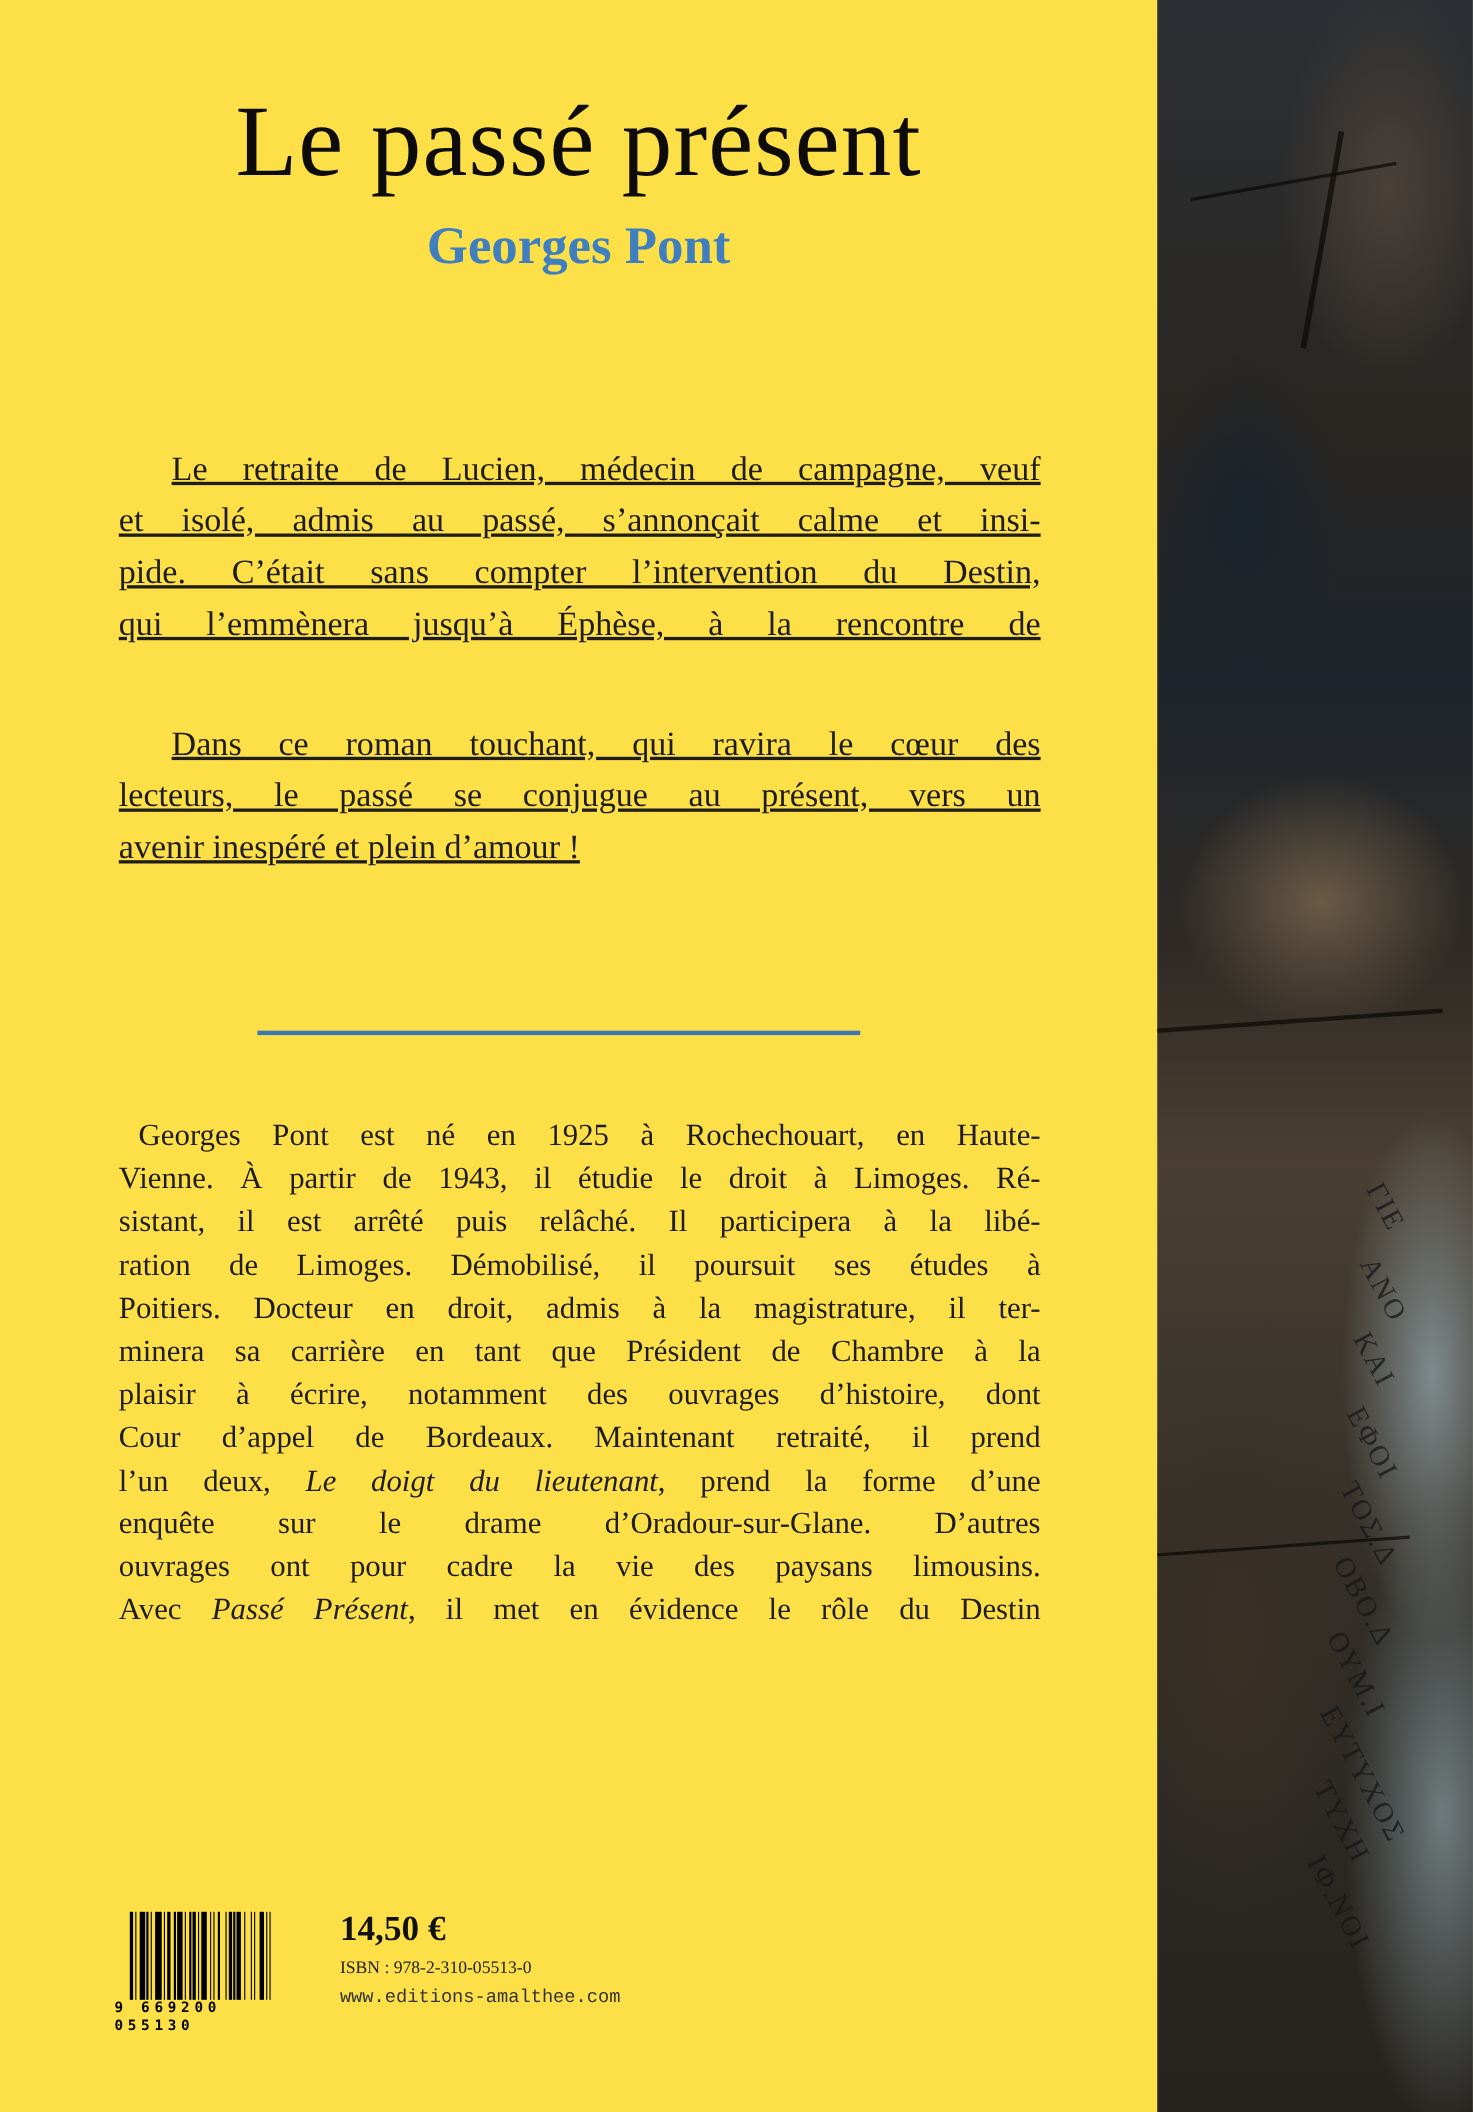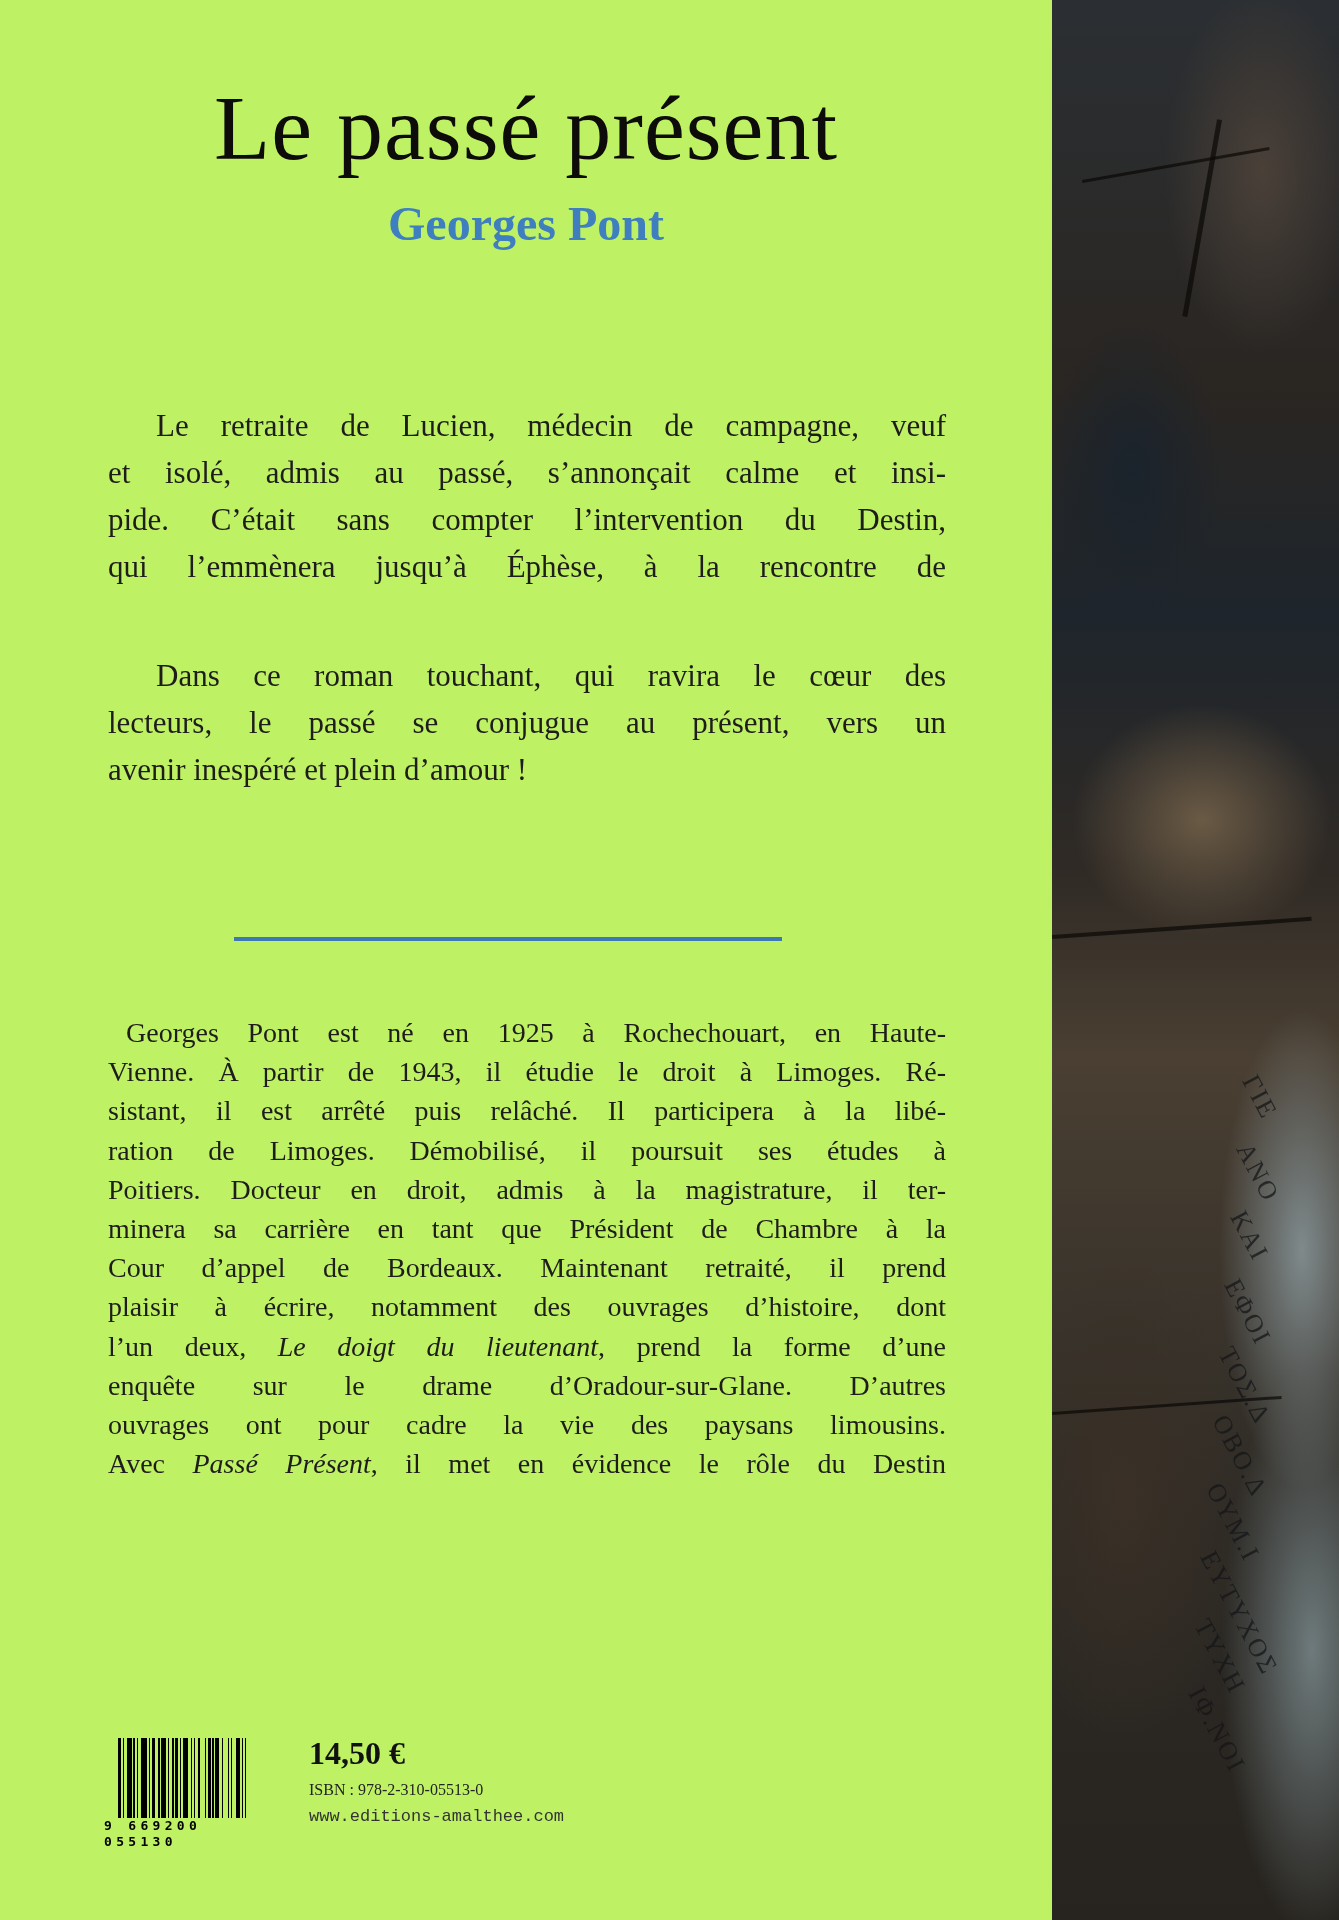--- a/index.html
+++ b/index.html
@@ -2,31 +2,31 @@
 <html><head>
 <meta charset="utf-8">
 <style>
   html, body { margin: 0; padding: 0; }
   body {
     width: 1339px; height: 1920px; position: relative; overflow: hidden;
     background: #ffffff;
     font-family: "Liberation Serif", "DejaVu Serif", serif;
     color: #1f1d1c;
   }
-  .page { position: absolute; left: 0; top: 0; width: 1052px; height: 1920px; background: #bef264; }
+  .page { position: absolute; left: 0; top: 0; width: 1052px; height: 1920px; background: #fde047; }
   .title {
     position: absolute; left: 0; width: 1052px; top: 78px; text-align: center;
     font-size: 92px; font-weight: 400; color: #0e0b0b; letter-spacing: 1px; line-height: 100px;
     margin: 0;
   }
   .author {
     position: absolute; left: 0; width: 1052px; top: 196px; text-align: center;
     font-size: 48px; font-weight: 700; line-height: 56px; margin: 0;
   }
-  .blurb { position: absolute; left: 108px; width: 838px; top: 402px; font-size: 31px; }
+  .blurb { position: absolute; left: 108px; width: 838px; top: 402px; font-size: 31px; text-decoration: underline; }
   .bio { position: absolute; left: 126px; width: 820px; top: 1013px; font-size: 28px; }
   .line { display: block; white-space: nowrap; text-align: justify; text-align-last: justify; }
   .line.last { text-align-last: left; }
   .blurb .line { height: 47px; line-height: 47px; }
   .bio .line { height: 39.2px; line-height: 39.2px; }
   .indent-blurb { padding-left: 48px; }
   .indent-bio { padding-left: 0; }
   .bio .body-line { margin-left: -18px; }
   .para-gap { height: 62px; }
   .separator {
@@ -94,22 +94,22 @@
 
   <div class="separator" style="background: rgb(61, 120, 180);"></div>
 
   <div class="bio">
     <span class="line indent-bio">Georges Pont est né en 1925 à Rochechouart, en Haute-</span>
     <span class="line body-line">Vienne. À partir de 1943, il étudie le droit à Limoges. Ré-</span>
     <span class="line body-line">sistant, il est arrêté puis relâché. Il participera à la libé-</span>
     <span class="line body-line">ration de Limoges. Démobilisé, il poursuit ses études à</span>
     <span class="line body-line">Poitiers. Docteur en droit, admis à la magistrature, il ter-</span>
     <span class="line body-line">minera sa carrière en tant que Président de Chambre à la</span>
+    <span class="line body-line">plaisir à écrire, notamment des ouvrages d’histoire, dont</span>
     <span class="line body-line">Cour d’appel de Bordeaux. Maintenant retraité, il prend</span>
-    <span class="line body-line">plaisir à écrire, notamment des ouvrages d’histoire, dont</span>
     <span class="line body-line">
       <span>l’un deux, </span><em>Le doigt du lieutenant</em><span>, prend la forme d’une</span>
     </span>
     <span class="line body-line">enquête sur le drame d’Oradour-sur-Glane. D’autres</span>
     <span class="line body-line">ouvrages ont pour cadre la vie des paysans limousins.</span>
     <span class="line body-line">
       <span>Avec </span><em>Passé Présent</em><span>, il met en évidence le rôle du Destin</span>
     </span>
   </div>
 

